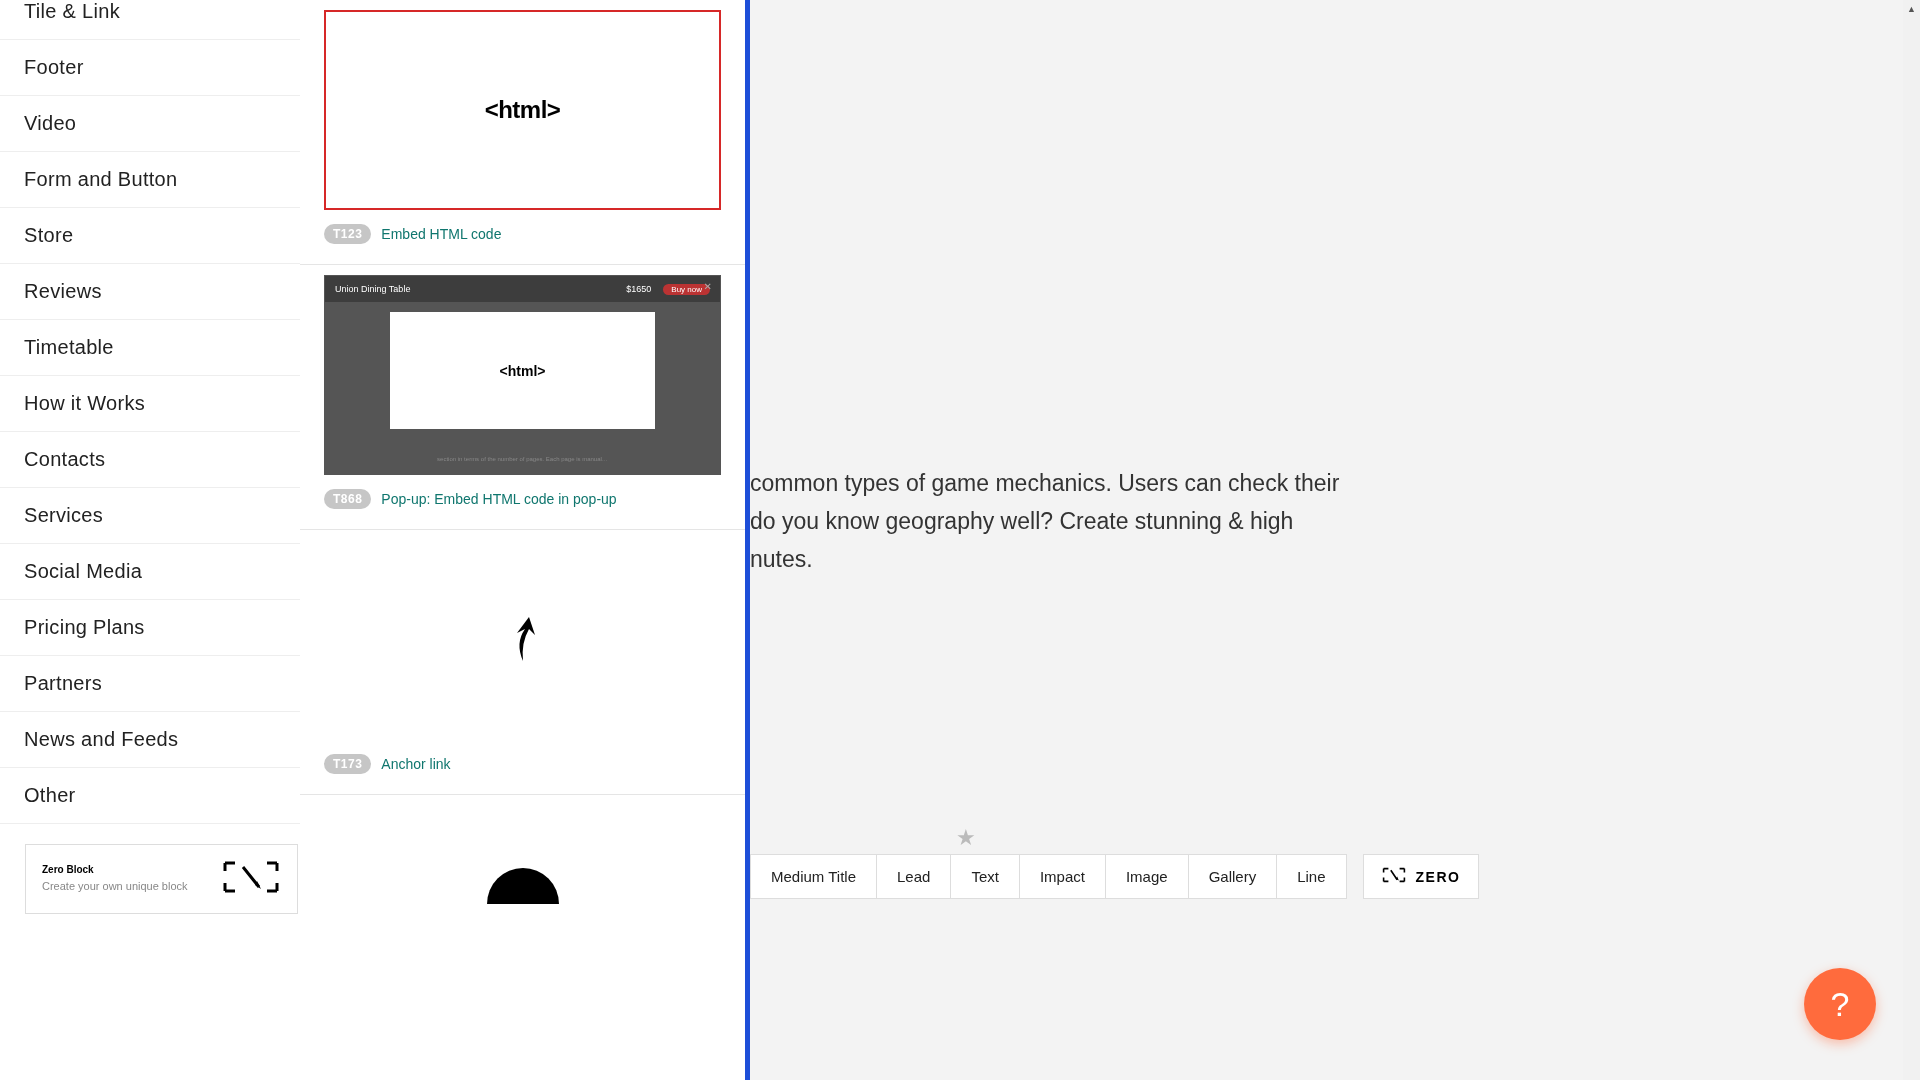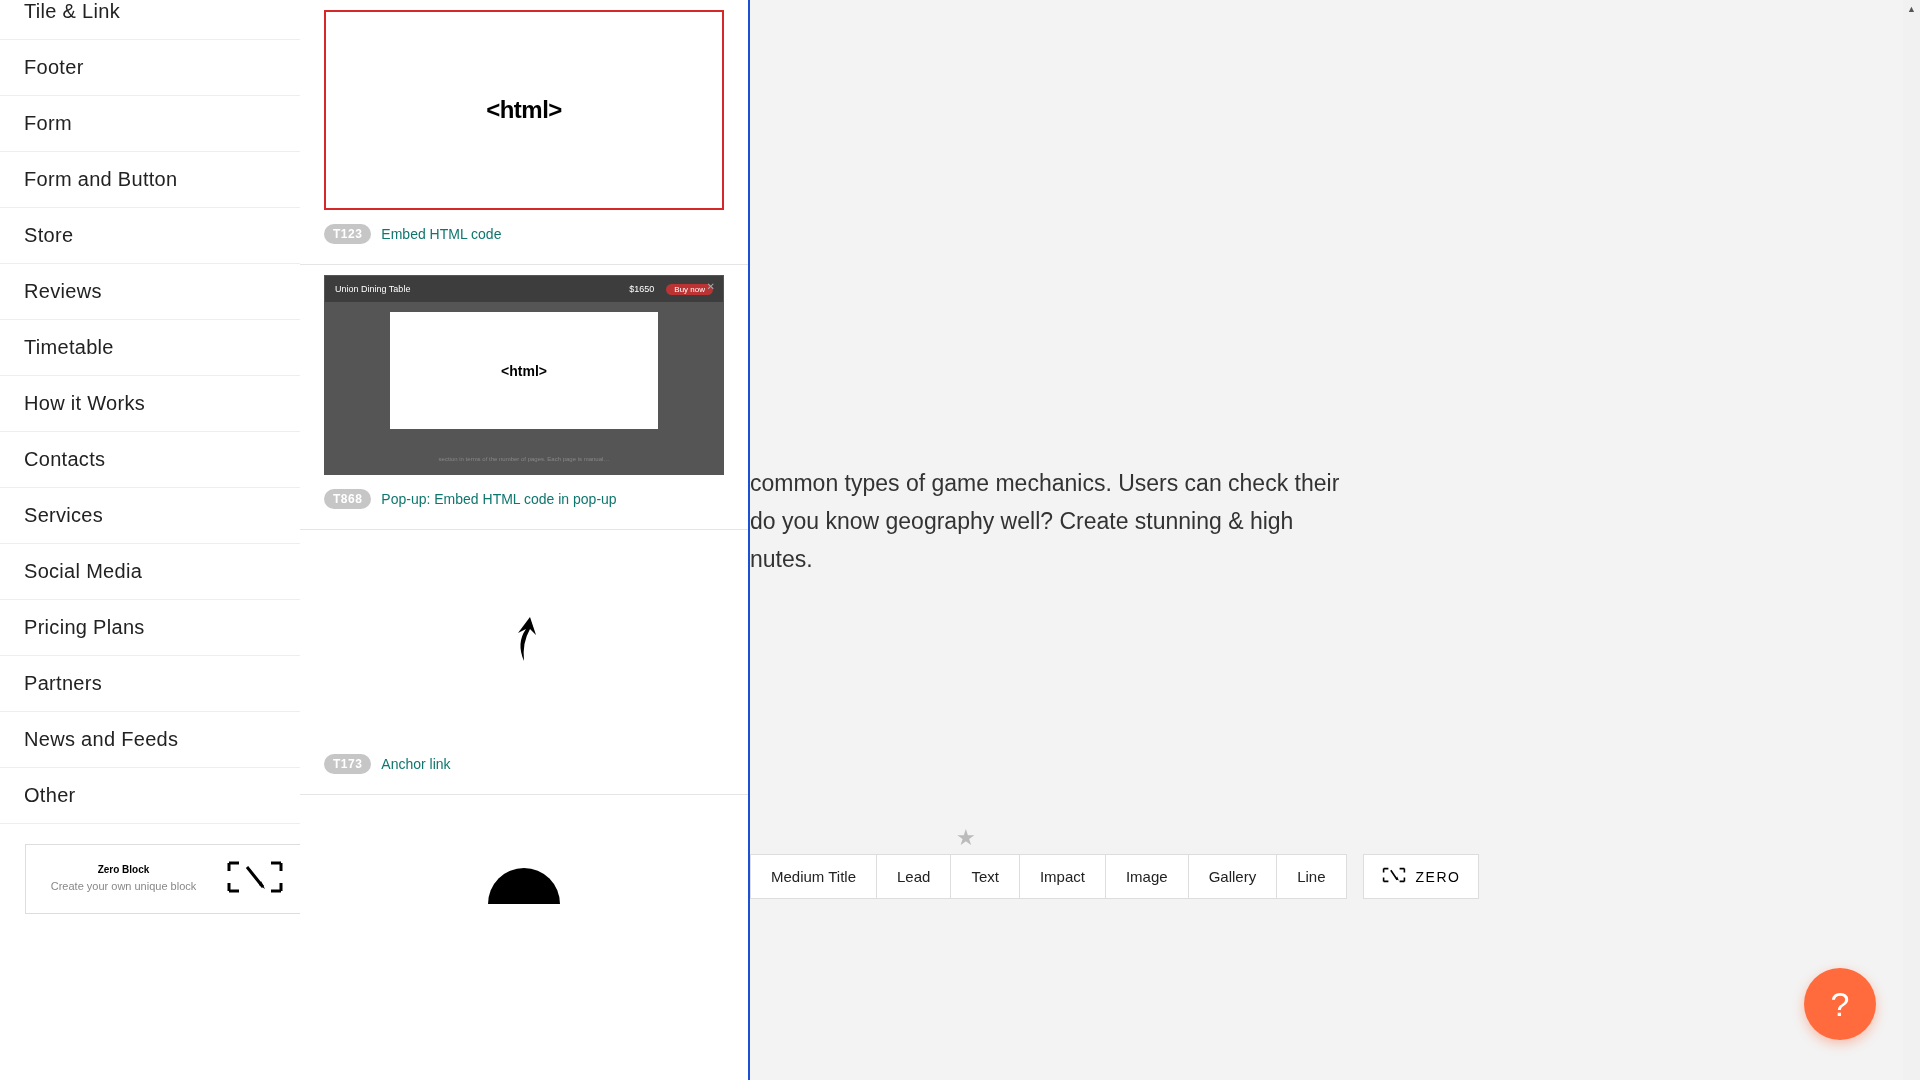--- a/index.html
+++ b/index.html
@@ -15,23 +15,22 @@
       height: 1080px;
       position: relative;
     }
     .sidebar {
       position: absolute;
       left: 0;
       top: 0;
       width: 328px;
       height: 100%;
       background: #fff;
-      border-right: 1px solid #a3a3a3;
+      border-right: 5px solid #a3a3a3;
       overflow-y: auto;
-      text-align: center;
     }
     .sidebar-item {
       display: flex;
       align-items: center;
       padding: 16px 24px;
       font-size: 20px;
       font-weight: 300;
       letter-spacing: 0.3px;
       color: #222;
       cursor: pointer;
@@ -77,21 +76,21 @@
       height: 36px;
     }
 
     .blocks-panel {
       position: absolute;
       left: 300px;
       top: 0;
       width: 450px;
       height: 100%;
       background: #fff;
-      border-right: 2px solid #1d4ed8;
+      border-right: 5px solid #1d4ed8;
       overflow-y: auto;
       padding: 0;
     }
     .block-item {
       border-bottom: 1px solid #e5e5e5;
       padding: 10px 24px 20px 24px;
       cursor: pointer;
     }
     .block-preview {
       width: 100%;
@@ -255,21 +254,21 @@
     }
     .zero-btn {
       display: flex;
       align-items: center;
       gap: 10px;
       background: #fff;
       border: 1px solid #ddd;
       padding: 10px 18px;
       margin-left: 16px;
       font-size: 14px;
-      font-weight: 400;
+      font-weight: 700;
       letter-spacing: 1.5px;
       cursor: pointer;
     }
     .zero-btn svg {
       width: 24px;
       height: 18px;
     }
     .help-fab {
       position: absolute;
       right: 44px;
@@ -311,21 +310,21 @@
 <body>
 
 <div class="sidebar">
   <div class="sidebar-item" style="padding-top:0">
       <span>Tile &amp; Link</span>
     </div>
   <div class="sidebar-item">
       <span>Footer</span>
     </div>
   <div class="sidebar-item">
-      <span>Form</span>
+      <span>Video</span>
     </div>
   <div class="sidebar-item">
       <span>Form and Button</span>
     </div>
   <div class="sidebar-item">
       <span>Store</span>
     </div>
   <div class="sidebar-item">
       <span>Reviews</span>
     </div>

